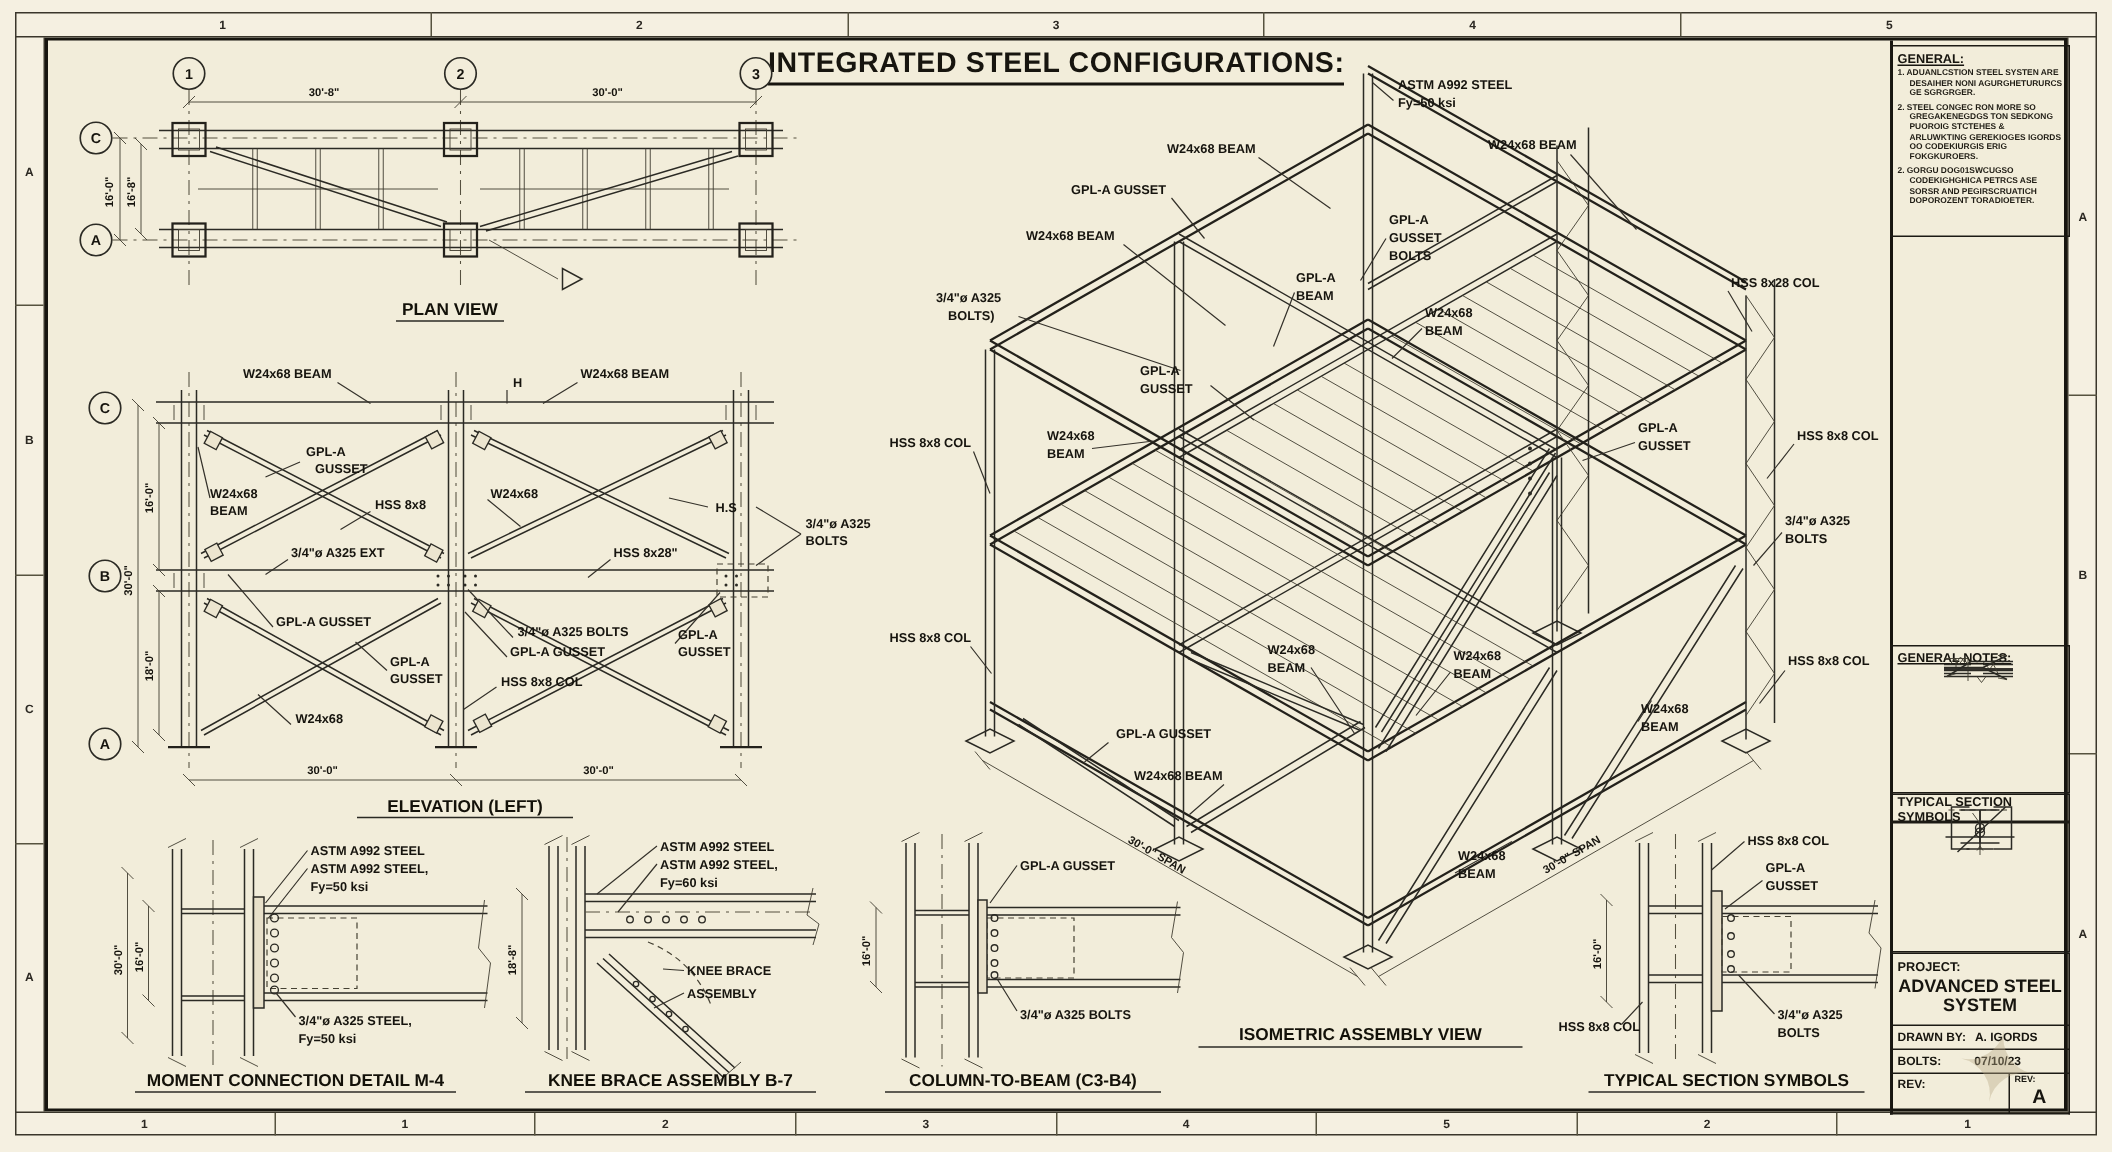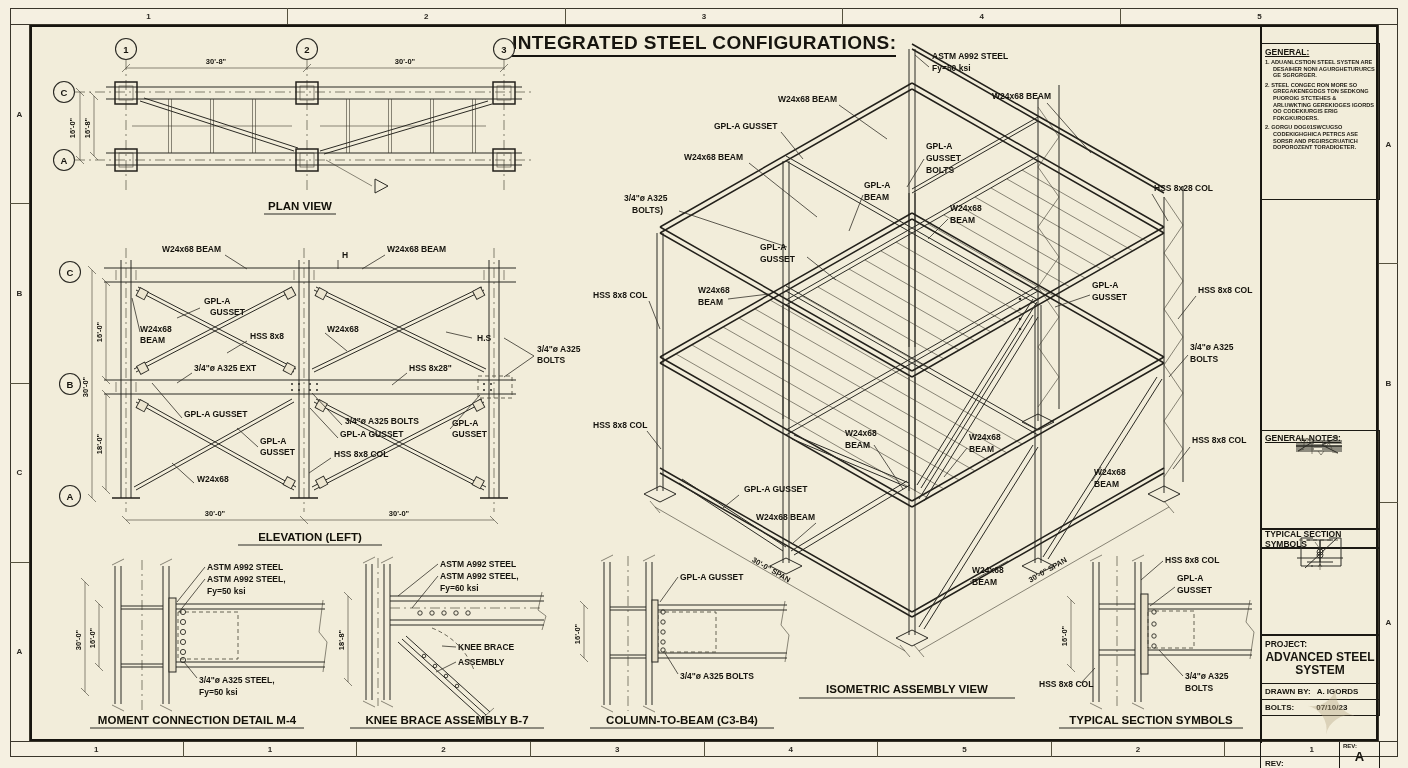--- a/index.html
+++ b/index.html
@@ -477,21 +477,21 @@
     <text class="lbl" x="140" y="43">GUSSET</text>
     <text class="lbl" x="2" y="137">HSS 8x8 COL</text>
     <text class="lbl" x="148" y="129">3/4"ø A325</text>
     <text class="lbl" x="148" y="141">BOLTS</text>
     <text class="ttl mid" x="114" y="174">TYPICAL SECTION SYMBOLS</text>
     <path class="ln" d="M22 178 H206"></path>
   </svg>
 
   <div class="sidebar">
 
-    <div class="tb-box" style="top:16px;height:157px">
+    <div class="tb-box" style="top:3px;height:128px">
       <div class="tb-head">GENERAL:</div>
       <div class="note">1. ADUANLCSTION STEEL SYSTEN ARE DESAIHER NONI AGURGHETURURCS GE SGRGRGER.</div>
       <div class="note">2. STEEL CONGEC RON MORE SO GREGAKENEGDGS TON SEDKONG PUOROIG STCTEHES &amp; ARLUWKTING GEREKIOGES IGORDS OO CODEKIURGIS ERIG FOKGKUROERS.</div>
       <div class="note">2. GORGU DOG01SWCUGSO CODEKIGHGHICA PETRCS ASE SORSR AND PEGIRSCRUATICH DOPOROZENT TORADIOETER.</div>
     </div>
 
     <div class="tb-box" style="top:403px;height:99px;padding-top:2px">
       <div class="tb-head">GENERAL NOTES:</div>
       <div class="symgrid">
         <svg width="52" height="24">
@@ -554,21 +554,21 @@
     </div>
 
     <div class="tb-row" style="top:657px;height:16px">
       <span>DRAWN BY:</span>
       <span class="val">A. IGORDS</span>
     </div>
     <div class="tb-row" style="top:673px;height:16px">
       <span>BOLTS:</span>
       <span class="val" style="margin-left:22px">07/10/23</span>
     </div>
-    <div class="tb-row" style="top:715px;height:27px;align-items:flex-end;padding-top:2px">
+    <div class="tb-row" style="top:689px;height:27px;align-items:flex-start;padding-top:2px">
       <span>REV:</span>
       <div class="rev-box">
         <span class="rl">REV:</span>
         <span class="rv">A</span>
       </div>
     </div>
   </div>
 
   <div class="star-mark">✦</div>
 </div>

